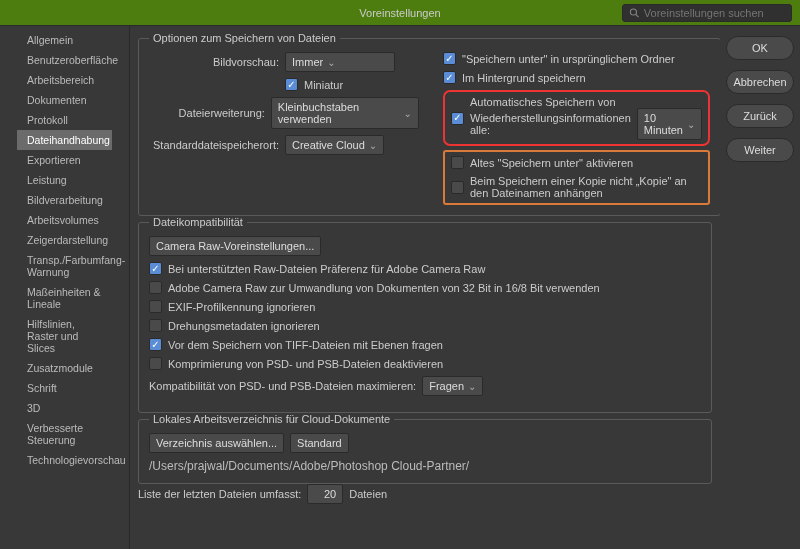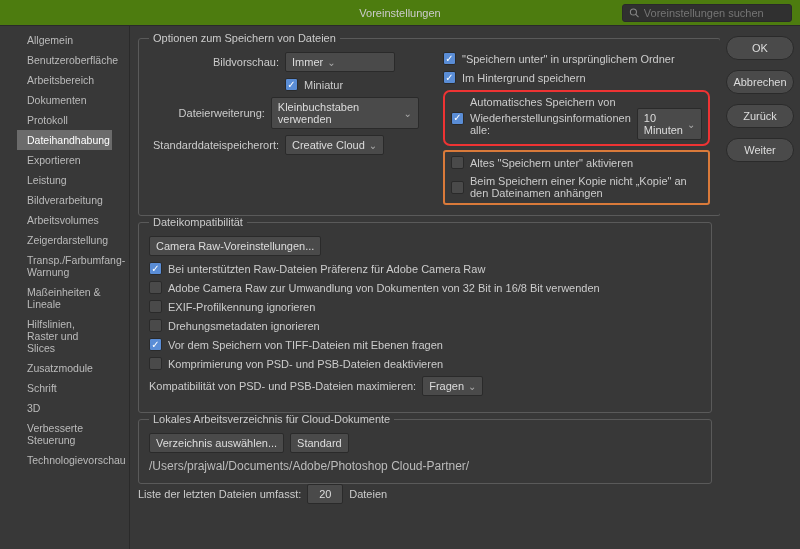--- a/index.html
+++ b/index.html
@@ -23,21 +23,21 @@
 .sel,.btn-sm,.txt{background:#4a4a4a;border:1px solid #2a2a2a;color:#ddd;font-size:11px;padding:3px 6px;border-radius:2px}
 .sel{cursor:pointer;display:inline-flex;align-items:center;gap:4px}
 .sel::after{content:"⌄";font-size:10px;color:#aaa}
 .cb{width:13px;height:13px;background:#4a4a4a;border:1px solid #2a2a2a;border-radius:2px;display:inline-flex;align-items:center;justify-content:center;cursor:pointer;flex-shrink:0}
 .cb.checked{background:#5a8dd6}
 .cb.checked::after{content:"✓";color:#fff;font-size:10px;line-height:1}
 .cblbl{color:#ccc;cursor:pointer}
 .hl-red{border:2px solid #e33;border-radius:7px;padding:4px 6px}
 .hl-or{border:2px solid #d97a3a;border-radius:3px;padding:4px 6px}
 .btn-sm{cursor:pointer}
-.txt{width:36px;text-align:center}
+.txt{width:36px;text-align:right}
 .path{color:#bbb;margin-top:6px;font-size:12px}
 .two-col{display:flex;gap:24px}
 .col-l{width:270px}
 .col-r{flex:1}
 </style>
 </head>
 <body>
 
 <div class="titlebar">
   <span class="title">Voreinstellungen</span>

